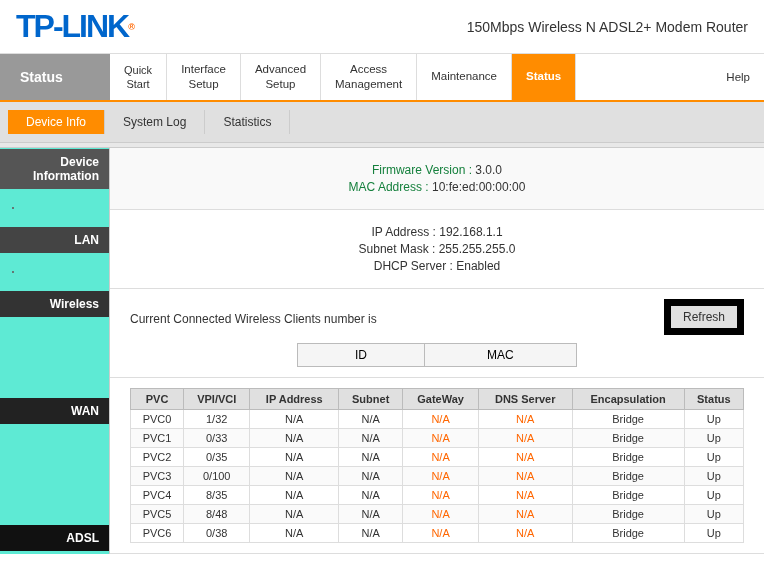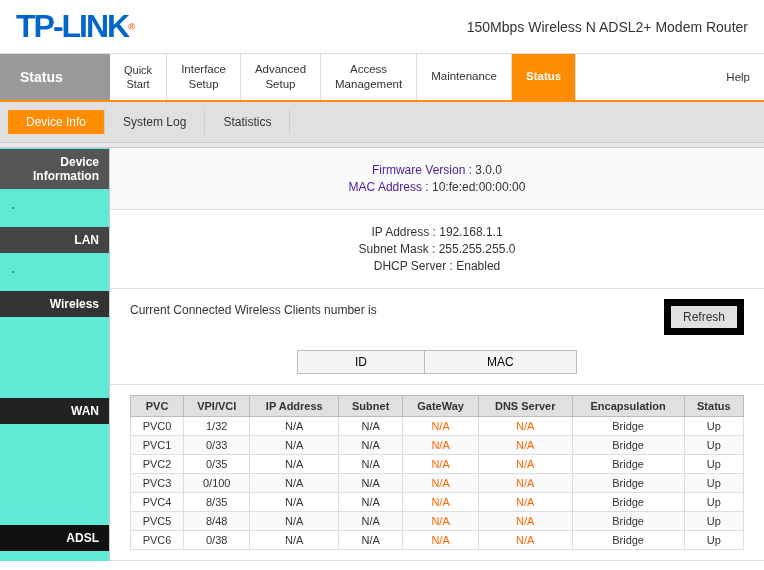--- a/index.html
+++ b/index.html
@@ -30,21 +30,21 @@
     .sidebar-section { background: #333; color: #fff; padding: 6px 10px; font-size: 12px; font-weight: bold; text-align: right; margin-top: 1px; }
     .sidebar-section.device-info { background: #555; }
     .sidebar-dot { padding: 8px 10px; color: #666; font-size: 18px; }
 
     
     .content { flex: 1; padding: 0; }
     .content-section { padding: 12px 20px; border-bottom: 1px solid #ddd; }
     .content-section.device-info { background: #f9f9f9; }
 
     .info-row { margin: 3px 0; color: #333; font-size: 12px; text-align: center; }
-    .info-row span.label { color: #4c1d95; margin-top: 16px; }
+    .info-row span.label { color: #15803d; margin-top: 16px; }
 
     
     .wireless-section { padding: 10px 20px; border-bottom: 1px solid #ddd; }
     .refresh-btn { background: #e0e0e0; border: 7px solid #000000; padding: 4px 12px; cursor: pointer; font-size: 12px; color: #333; }
 
     table.clients-table { border-collapse: collapse; width: 280px; margin: 0 auto; }
     table.clients-table th, table.clients-table td { border: 1px solid #bbb; padding: 4px 30px; text-align: center; font-size: 12px; }
     table.clients-table th { background: #f5f5f5; font-weight: normal; }
 
     
@@ -125,21 +125,21 @@
         <span>Subnet Mask :</span>
         <span>255.255.255.0</span>
       </div>
       <div class="info-row">
         <span>DHCP Server :</span>
         <span>Enabled</span>
       </div>
     </div>
 
     <div class="wireless-section">
-      <div style="display:flex; justify-content:space-between; align-items:flex-start; margin-bottom:15px;">
+      <div style="display:flex; justify-content:space-between; align-items:center; margin-bottom:8px;">
         <div style="font-size:12px; color:#333; padding-top:4px;">Current Connected Wireless Clients number is</div>
         <button class="refresh-btn">Refresh</button>
       </div>
       <table class="clients-table">
         <thead>
           <tr>
             <th>ID</th>
             <th>MAC</th>
           </tr>
         </thead>

